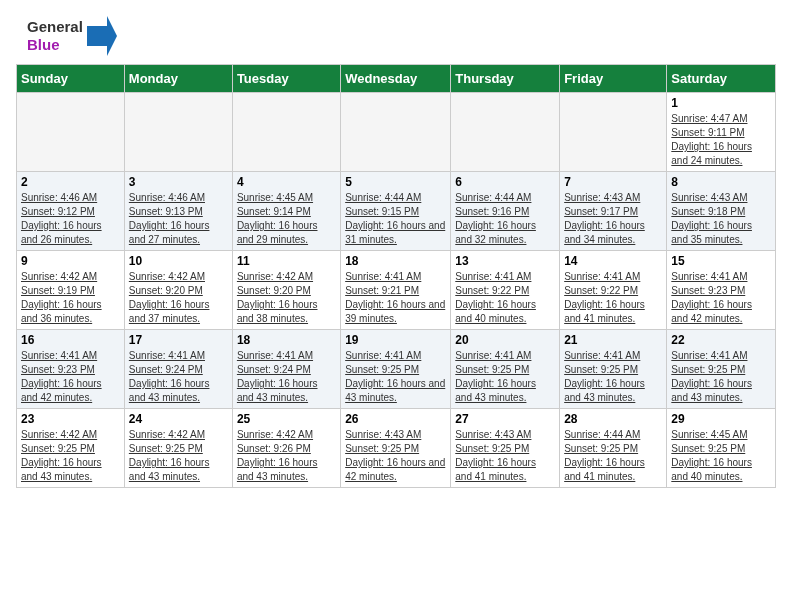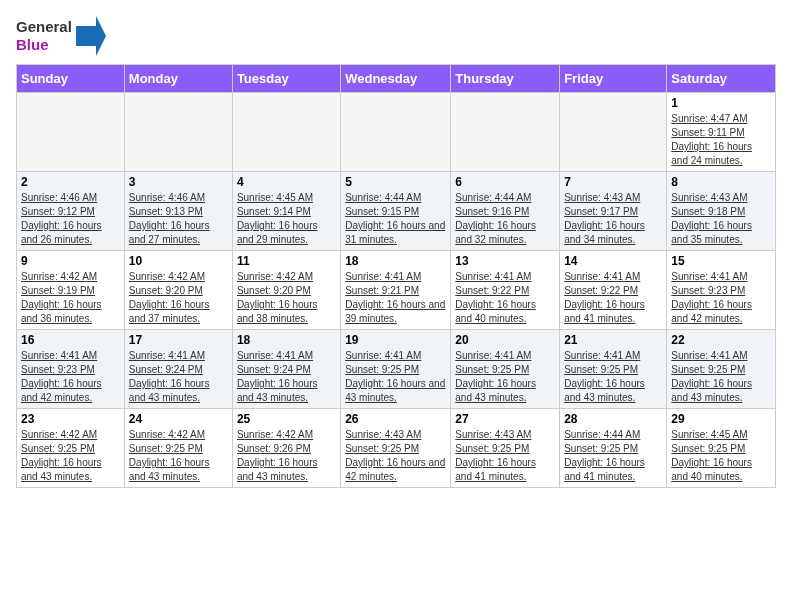--- a/index.html
+++ b/index.html
@@ -8,20 +8,21 @@
       background: #fff;
       width: 792px;
       min-height: 612px;
       padding: 16px;
     }
     .header-area {
       display: flex;
       justify-content: space-between;
       align-items: flex-end;
       margin-bottom: 8px;
+      margin-left: 11px;
     }
     .logo {
       display: flex;
       align-items: center;
       gap: 4px;
     }
     .title-block {
       text-align: right;
     }
     .month-year {
@@ -32,21 +33,21 @@
     .location {
       font-size: 16px;
       color: #333;
     }
     .calendar-table {
       width: 100%;
       border-collapse: collapse;
       font-size: 11px;
     }
     .calendar-table th {
-      background-color: #8b5cf6;
+      background-color: #15803d;
       color: #fff;
       padding: 6px 4px;
       text-align: left;
       font-size: 13px;
       font-weight: bold;
       border: 1px solid #ccc;
       margin-left: 38px;
     }
     .calendar-table td {
       border: 1px solid #ccc;

